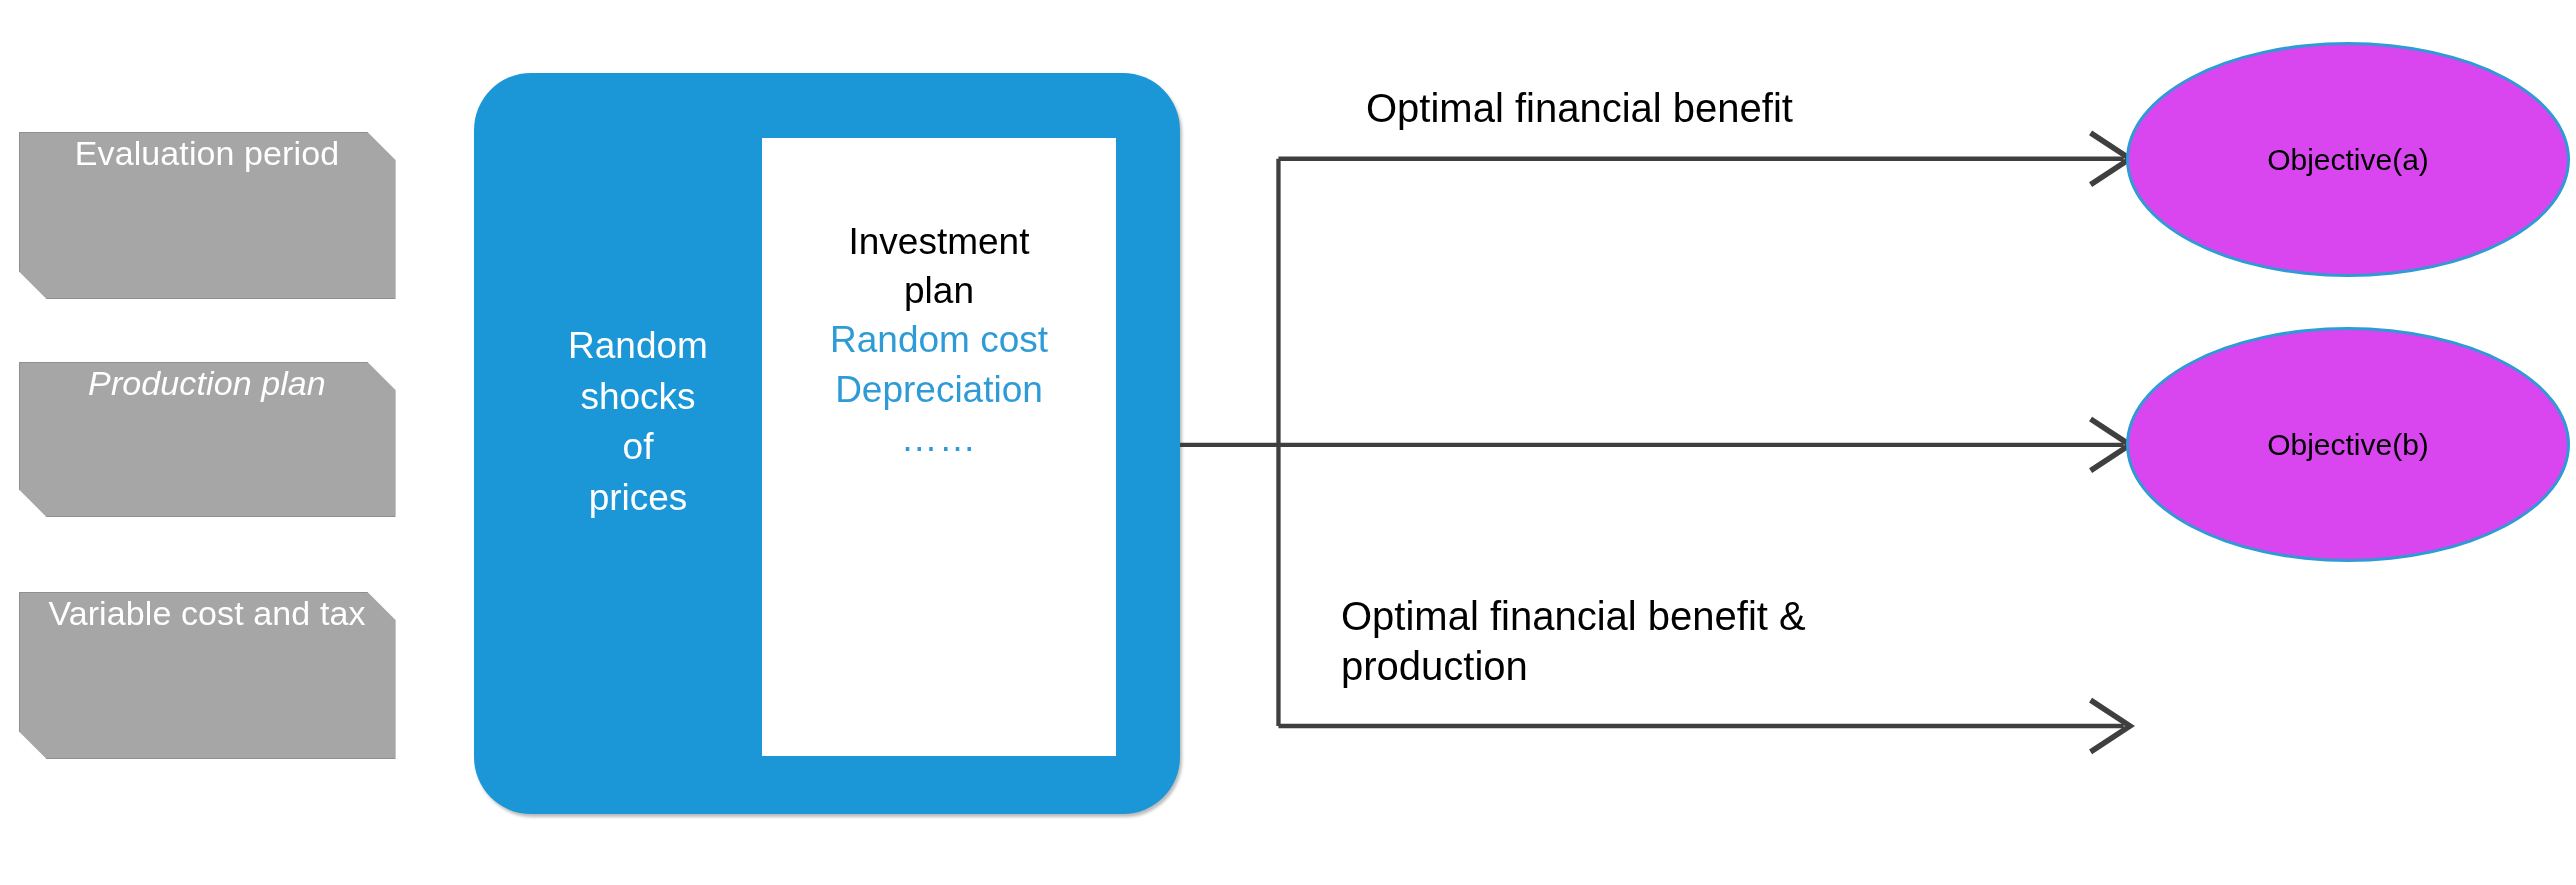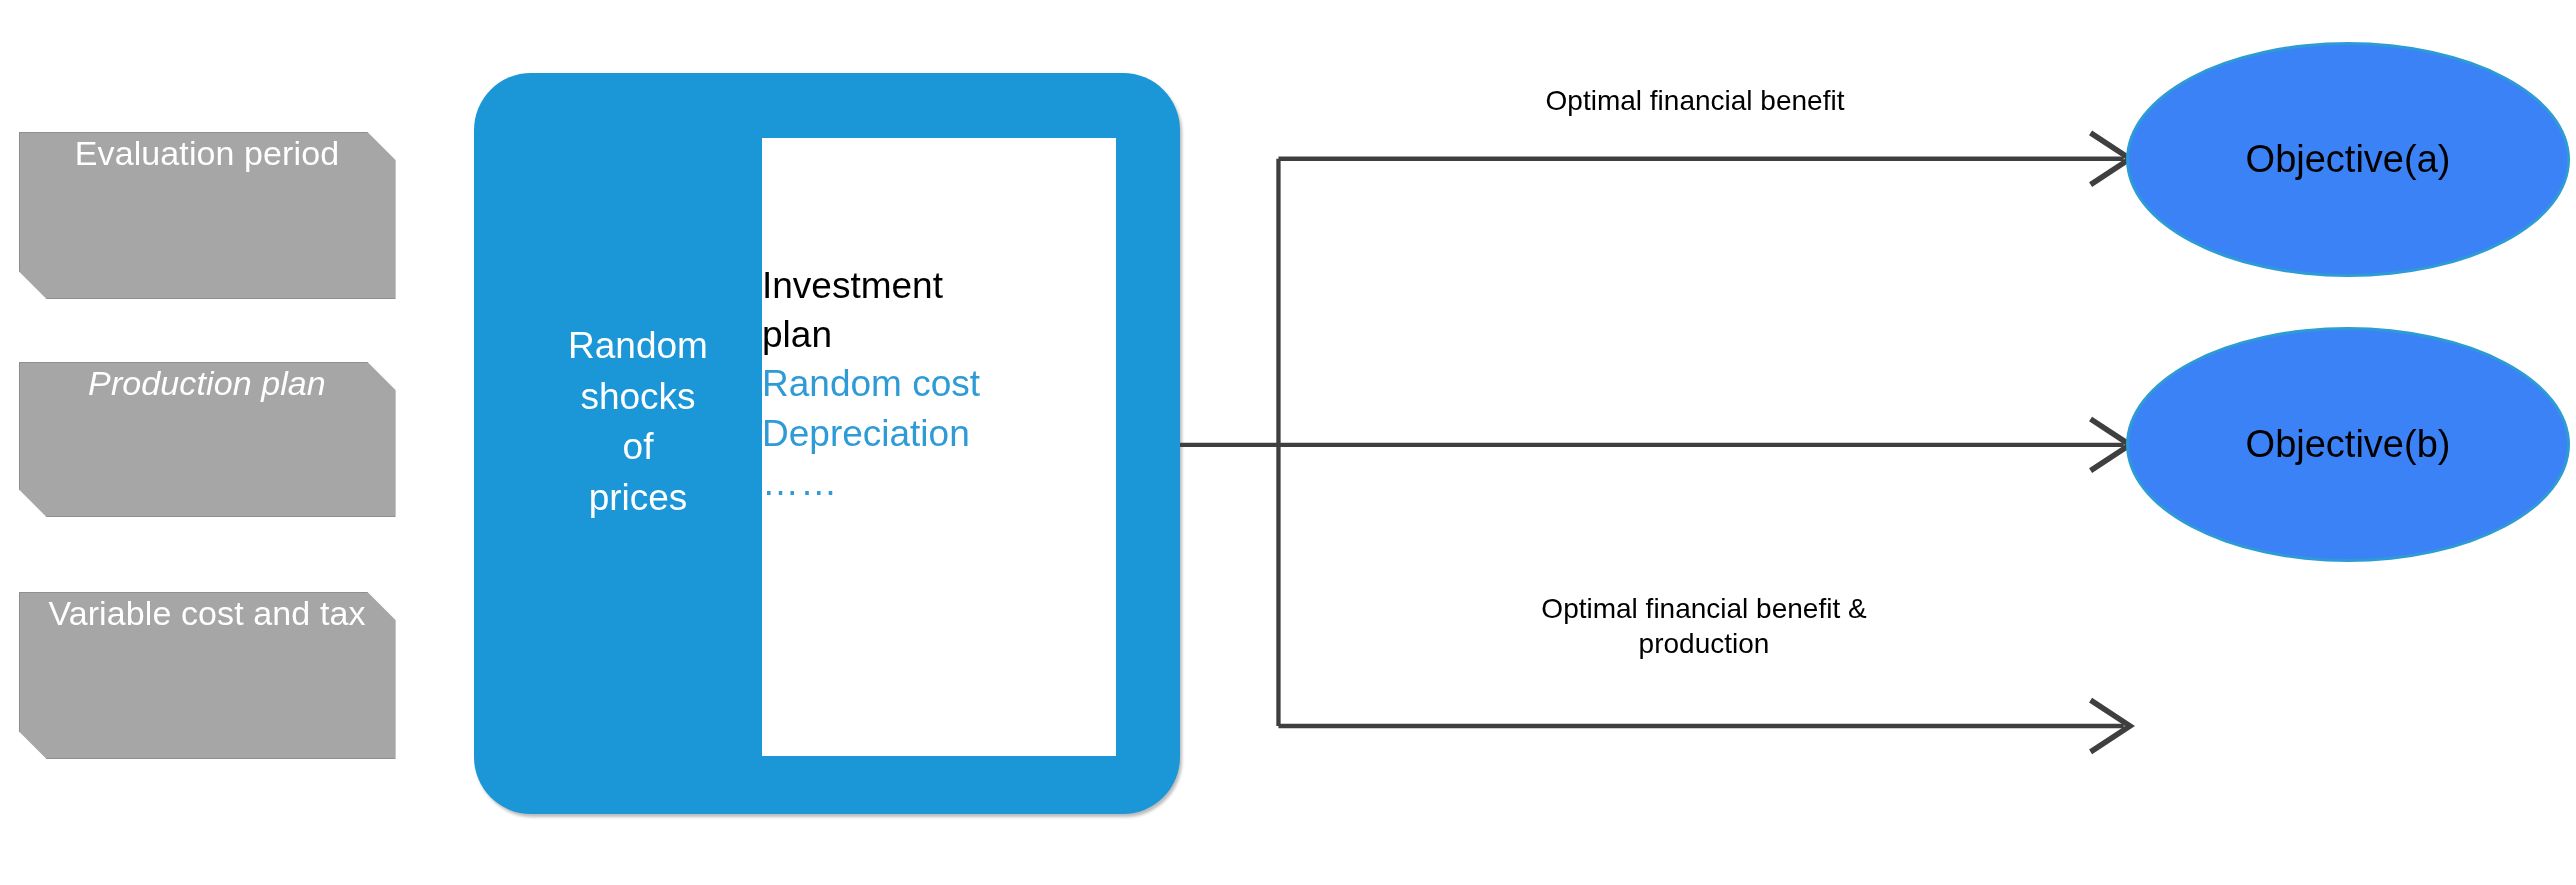--- a/index.html
+++ b/index.html
@@ -61,22 +61,21 @@
   #investment-card {
     position: absolute;
     background: #ffffff;
     box-sizing: border-box;
   }
   #investment-card-inner {
     position: absolute;
     left: 0;
     right: 0;
     top: 79px;
-    text-align: left;
-    margin-top: 44px;
+    text-align: center;
   }
   .inv-title {
     color: #000000;
     font-size: 37px;
     line-height: 1.33;
     white-space: pre-line;
   }
   .inv-item {
     color: #2e9bd6;
     font-size: 37px;
@@ -96,38 +95,37 @@
     top: 0;
     width: 2576px;
     height: 886px;
     pointer-events: none;
   }
 
   
   .arrow-label {
     position: absolute;
     color: #000000;
-    font-size: 28px;
+    font-size: 40px;
     line-height: 1.26;
-    text-align: center;
     white-space: pre-line;
   }
 
   
   .objective {
     position: absolute;
     border: 3.1px solid #2e9bd6;
-    background: #3b82f6;
+    background: #d946ef;
     border-radius: 50%;
     box-sizing: border-box;
     display: flex;
     align-items: center;
     justify-content: center;
     color: #000000;
-    font-size: 38px;
+    font-size: 30px;
     text-align: center;
   }
 </style>
 </head>
 <body>
 
 <div id="canvas">
 
   <div class="input-box" style="left:18.5px; top:132px; width:377px; height:167px;">
     <span class="label">Evaluation

